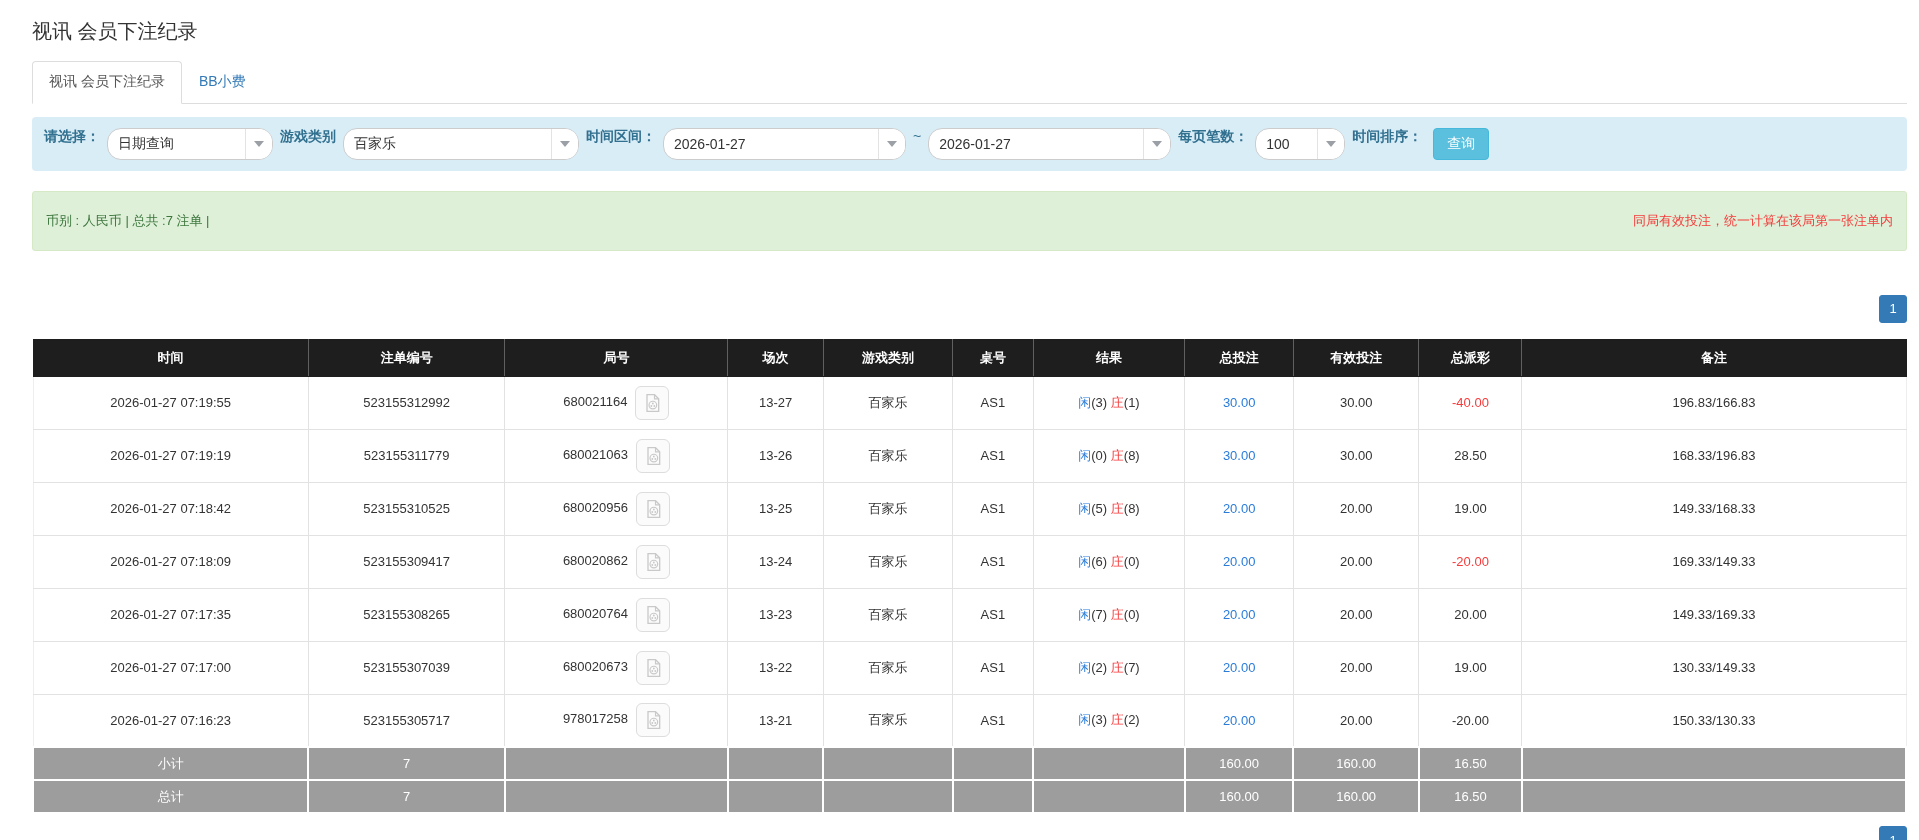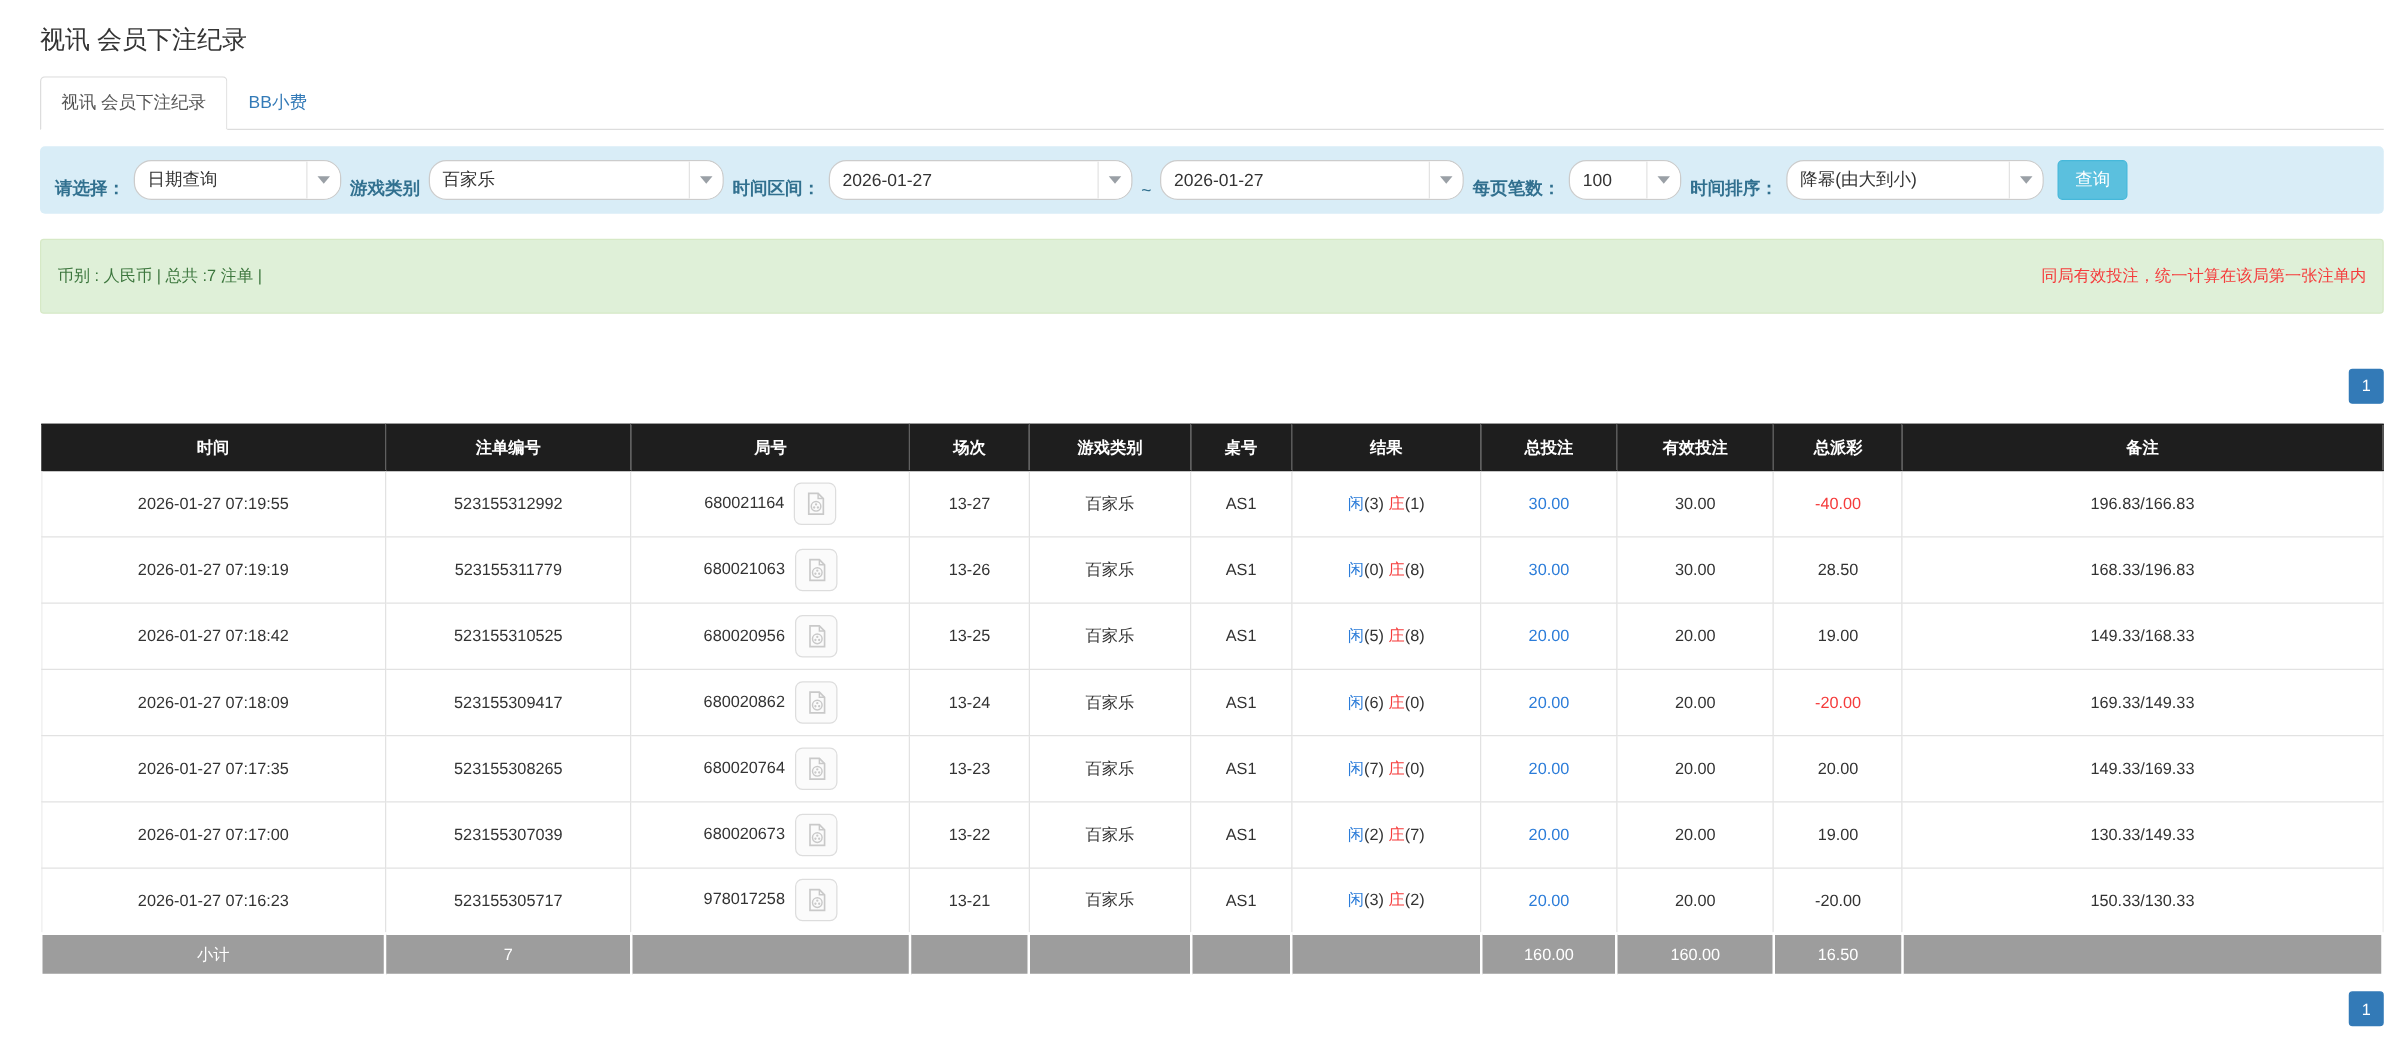--- a/index.html
+++ b/index.html
@@ -20,21 +20,21 @@
   body{margin:0;background:#fff;color:#333;font-family:"Liberation Sans","DejaVu Sans",sans-serif;}
   .container{padding:8px 12px 10px 12px;margin-left:20px;}
 
   .page-title{font-size:20px;color:#333;margin:10px 0 16px 0;font-weight:400;}
 
   .tabs{display:flex;border-bottom:1px solid #ddd;}
   .tab{padding:10px 16px;font-size:14px;line-height:1.4;cursor:pointer;}
   .tab.active{background:#fff;border:1px solid #ddd;border-bottom:1px solid #fff;border-radius:4px 4px 0 0;color:#555;margin-bottom:-1px;cursor:default;}
   .tab.inactive{color:var(--accent);border:1px solid transparent;}
 
-  .filter-bar{margin-top:13px;background:var(--filter-bg);border-radius:4px;padding:11px 12px;display:flex;align-items:flex-end;gap:7px;flex-wrap:nowrap;}
+  .filter-bar{margin-top:13px;background:var(--filter-bg);border-radius:4px;padding:11px 12px;display:flex;align-items:flex-start;gap:7px;flex-wrap:nowrap;}
   .f-label{color:var(--filter-label);font-weight:bold;font-size:14px;white-space:nowrap;}
   .combo{background:#fff;border:1px solid #ccc;border-radius:14px;height:32px;display:inline-flex;align-items:center;overflow:hidden;cursor:pointer;}
   .combo .val{padding:0 10px;font-size:14px;color:#333;flex:1;white-space:nowrap;overflow:hidden;}
   .combo .arrow{width:27px;align-self:stretch;border-left:1px solid #e3e3e3;display:flex;align-items:center;justify-content:center;background:#fff;}
   .caret{width:0;height:0;border-left:5px solid transparent;border-right:5px solid transparent;border-top:6px solid #9aa0a6;}
   .tilde{color:var(--filter-label);font-size:14px;}
   .btn-query{background:var(--btn-info);border:1px solid var(--btn-info-border);color:#fff;font-size:14px;border-radius:4px;height:32px;padding:0 13px;margin-left:4px;cursor:pointer;}
 
   .summary-bar{margin-top:20px;background:var(--summary-bg);border:1px solid var(--summary-border);border-radius:3px;padding:20px 13px;display:flex;justify-content:space-between;align-items:center;font-size:13px;}
   .summary-left{color:var(--summary-text);}
@@ -100,26 +100,20 @@
         </span>
     </span>
     <span class="f-label">每页笔数：</span>
     <span class="combo" style="width:90px">
       <span class="val">100</span>
       <span class="arrow">
           <span class="caret"></span>
         </span>
     </span>
     <span class="f-label">时间排序：</span>
-    <span class="combo" style="width:206px">
-      <span class="val">降幂(由大到小)</span>
-      <span class="arrow">
-          <span class="caret"></span>
-        </span>
-    </span>
     <button class="btn-query">查询</button>
   </div>
 
   <div class="summary-bar">
     <span class="summary-left">币别 : 人民币 | 总共 :7 注单 |</span>
     <span class="summary-right">同局有效投注，统一计算在该局第一张注单内</span>
   </div>
 
   <div class="pager-row pager-top">
     <div class="page-btn">1</div>
@@ -359,20 +353,33 @@
     <td></td>
     <td></td>
     <td></td>
     <td></td>
     <td>160.00</td>
     <td>160.00</td>
     <td>16.50</td>
     <td></td>
   </tr>
 
+  <tr>
+    <td>总计</td>
+    <td>7</td>
+    <td></td>
+    <td></td>
+    <td></td>
+    <td></td>
+    <td></td>
+    <td>160.00</td>
+    <td>160.00</td>
+    <td>16.50</td>
+    <td></td>
+  </tr>
 </tfoot>
   </table>
 
   <div class="pager-row pager-bottom">
     <div class="page-btn">1</div>
   </div>
 
 </div>
 
 </body></html>

